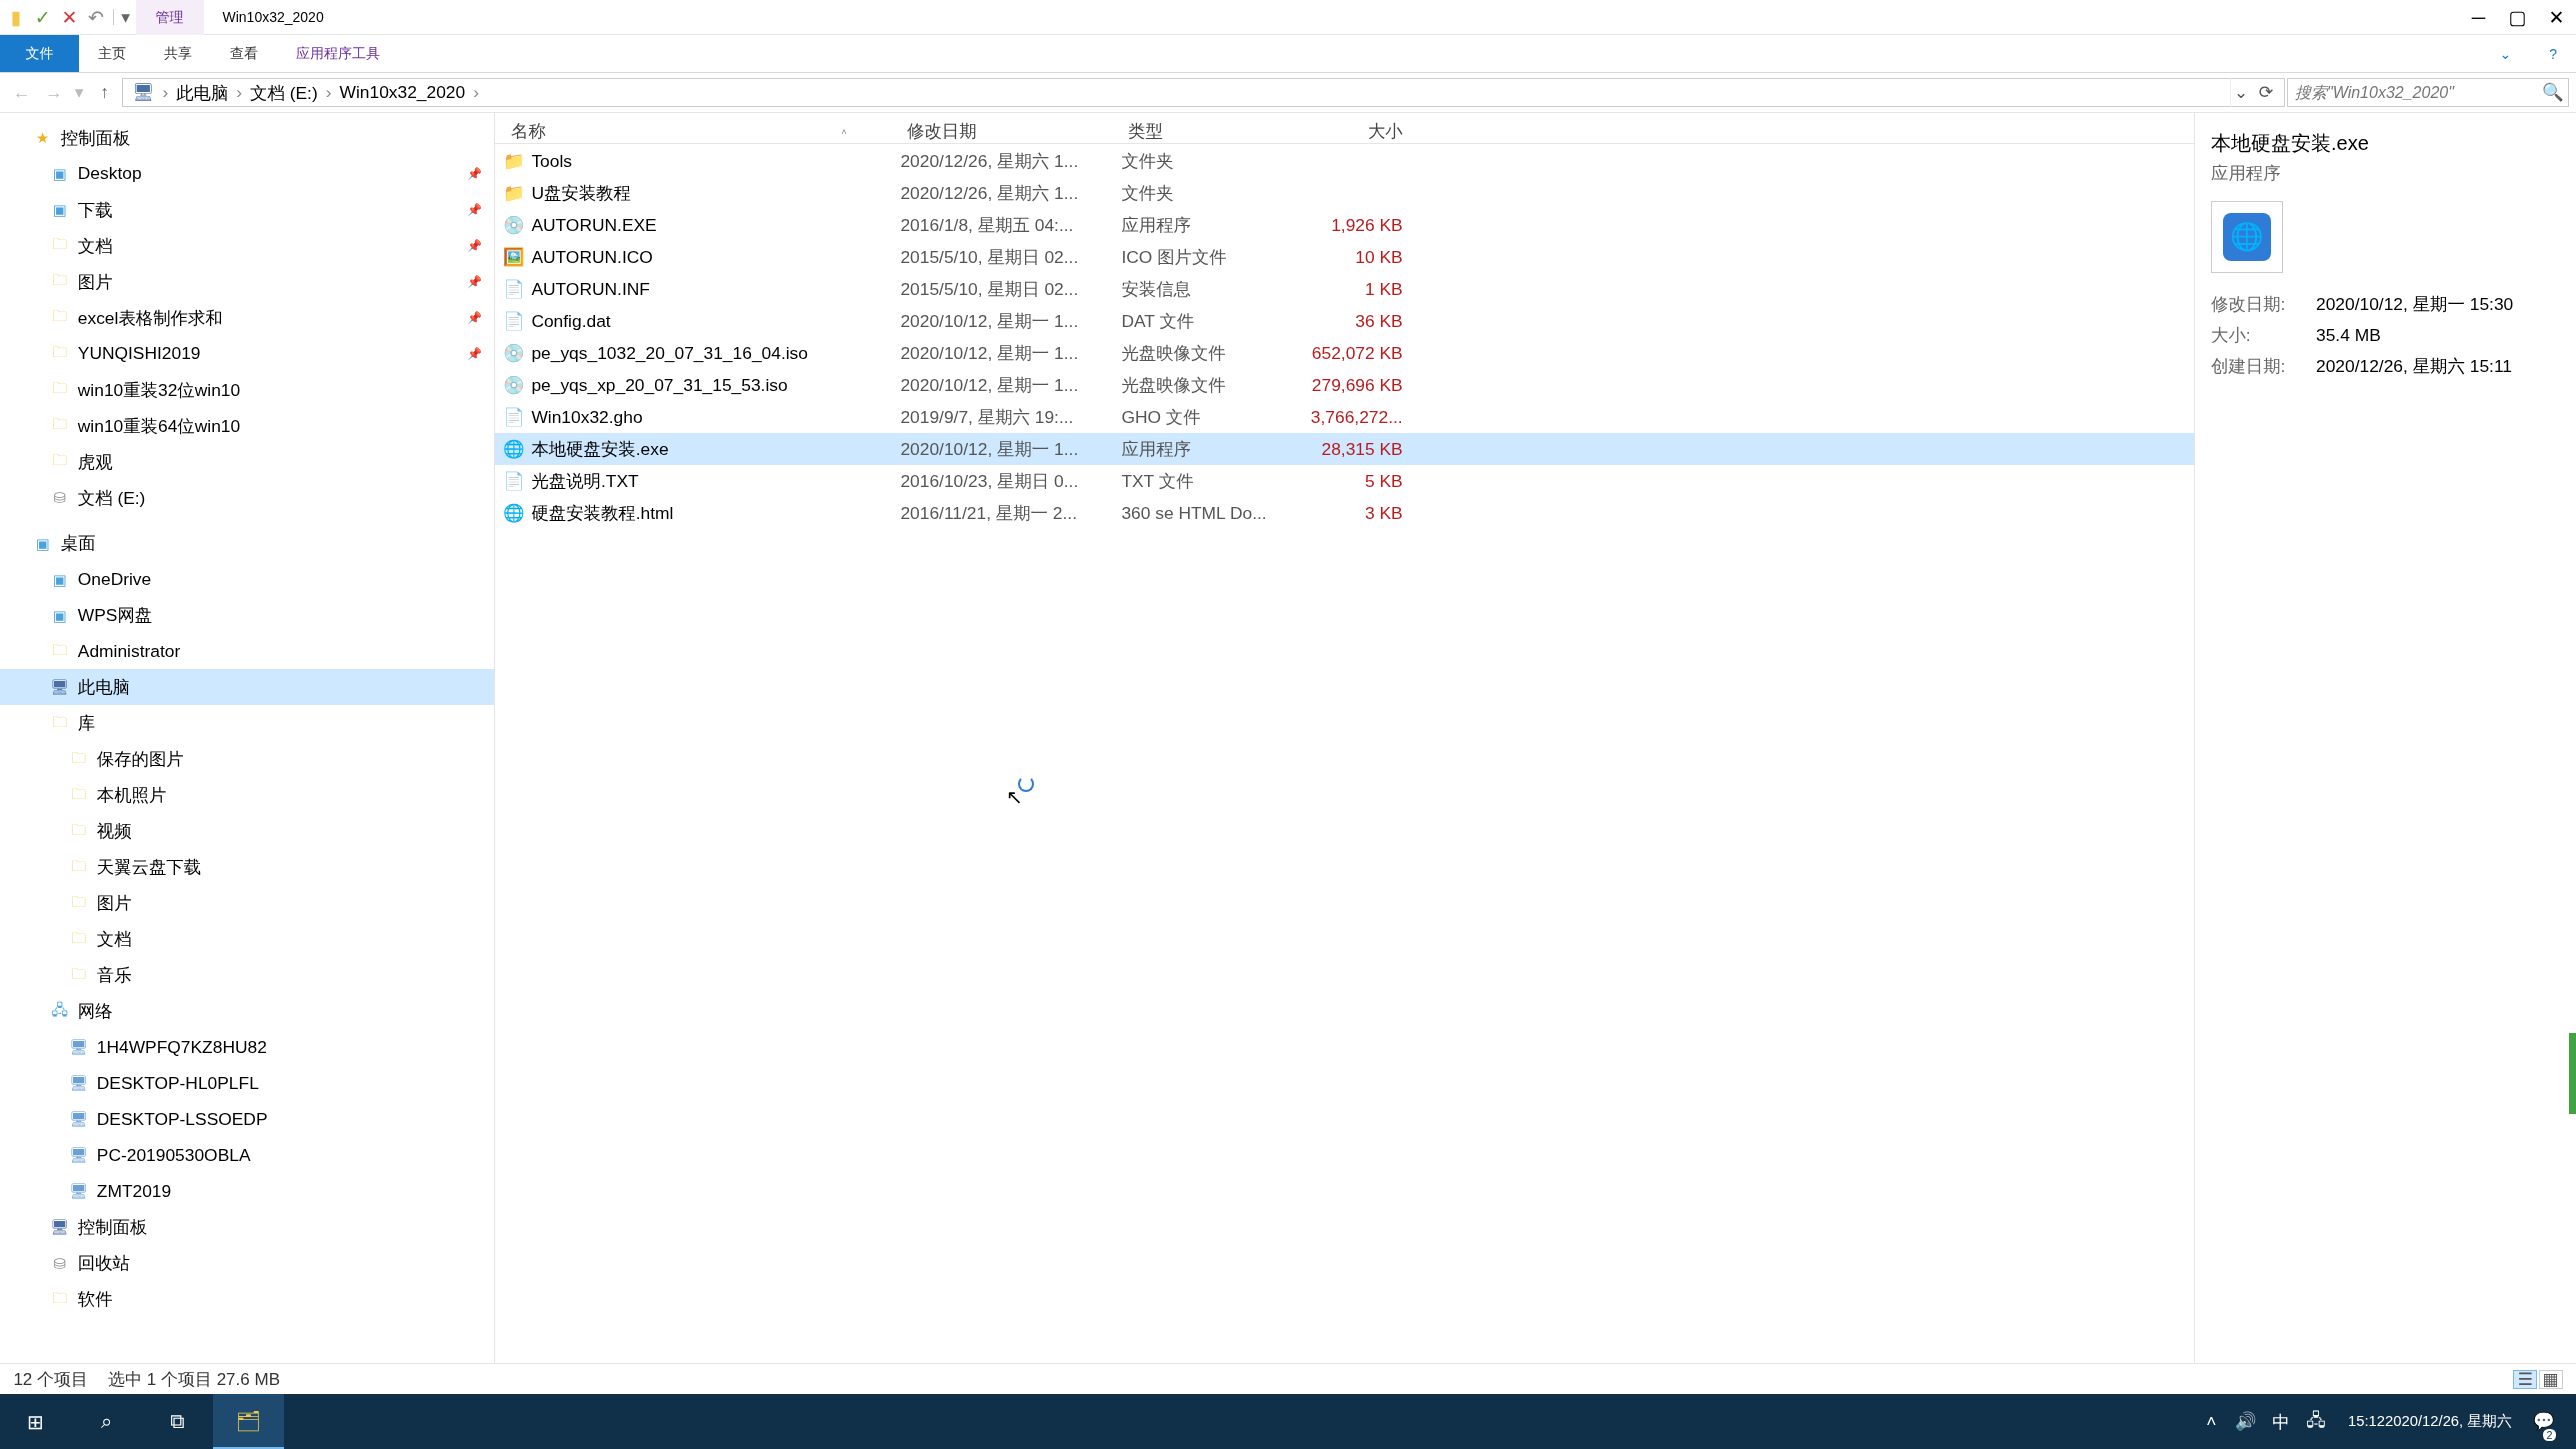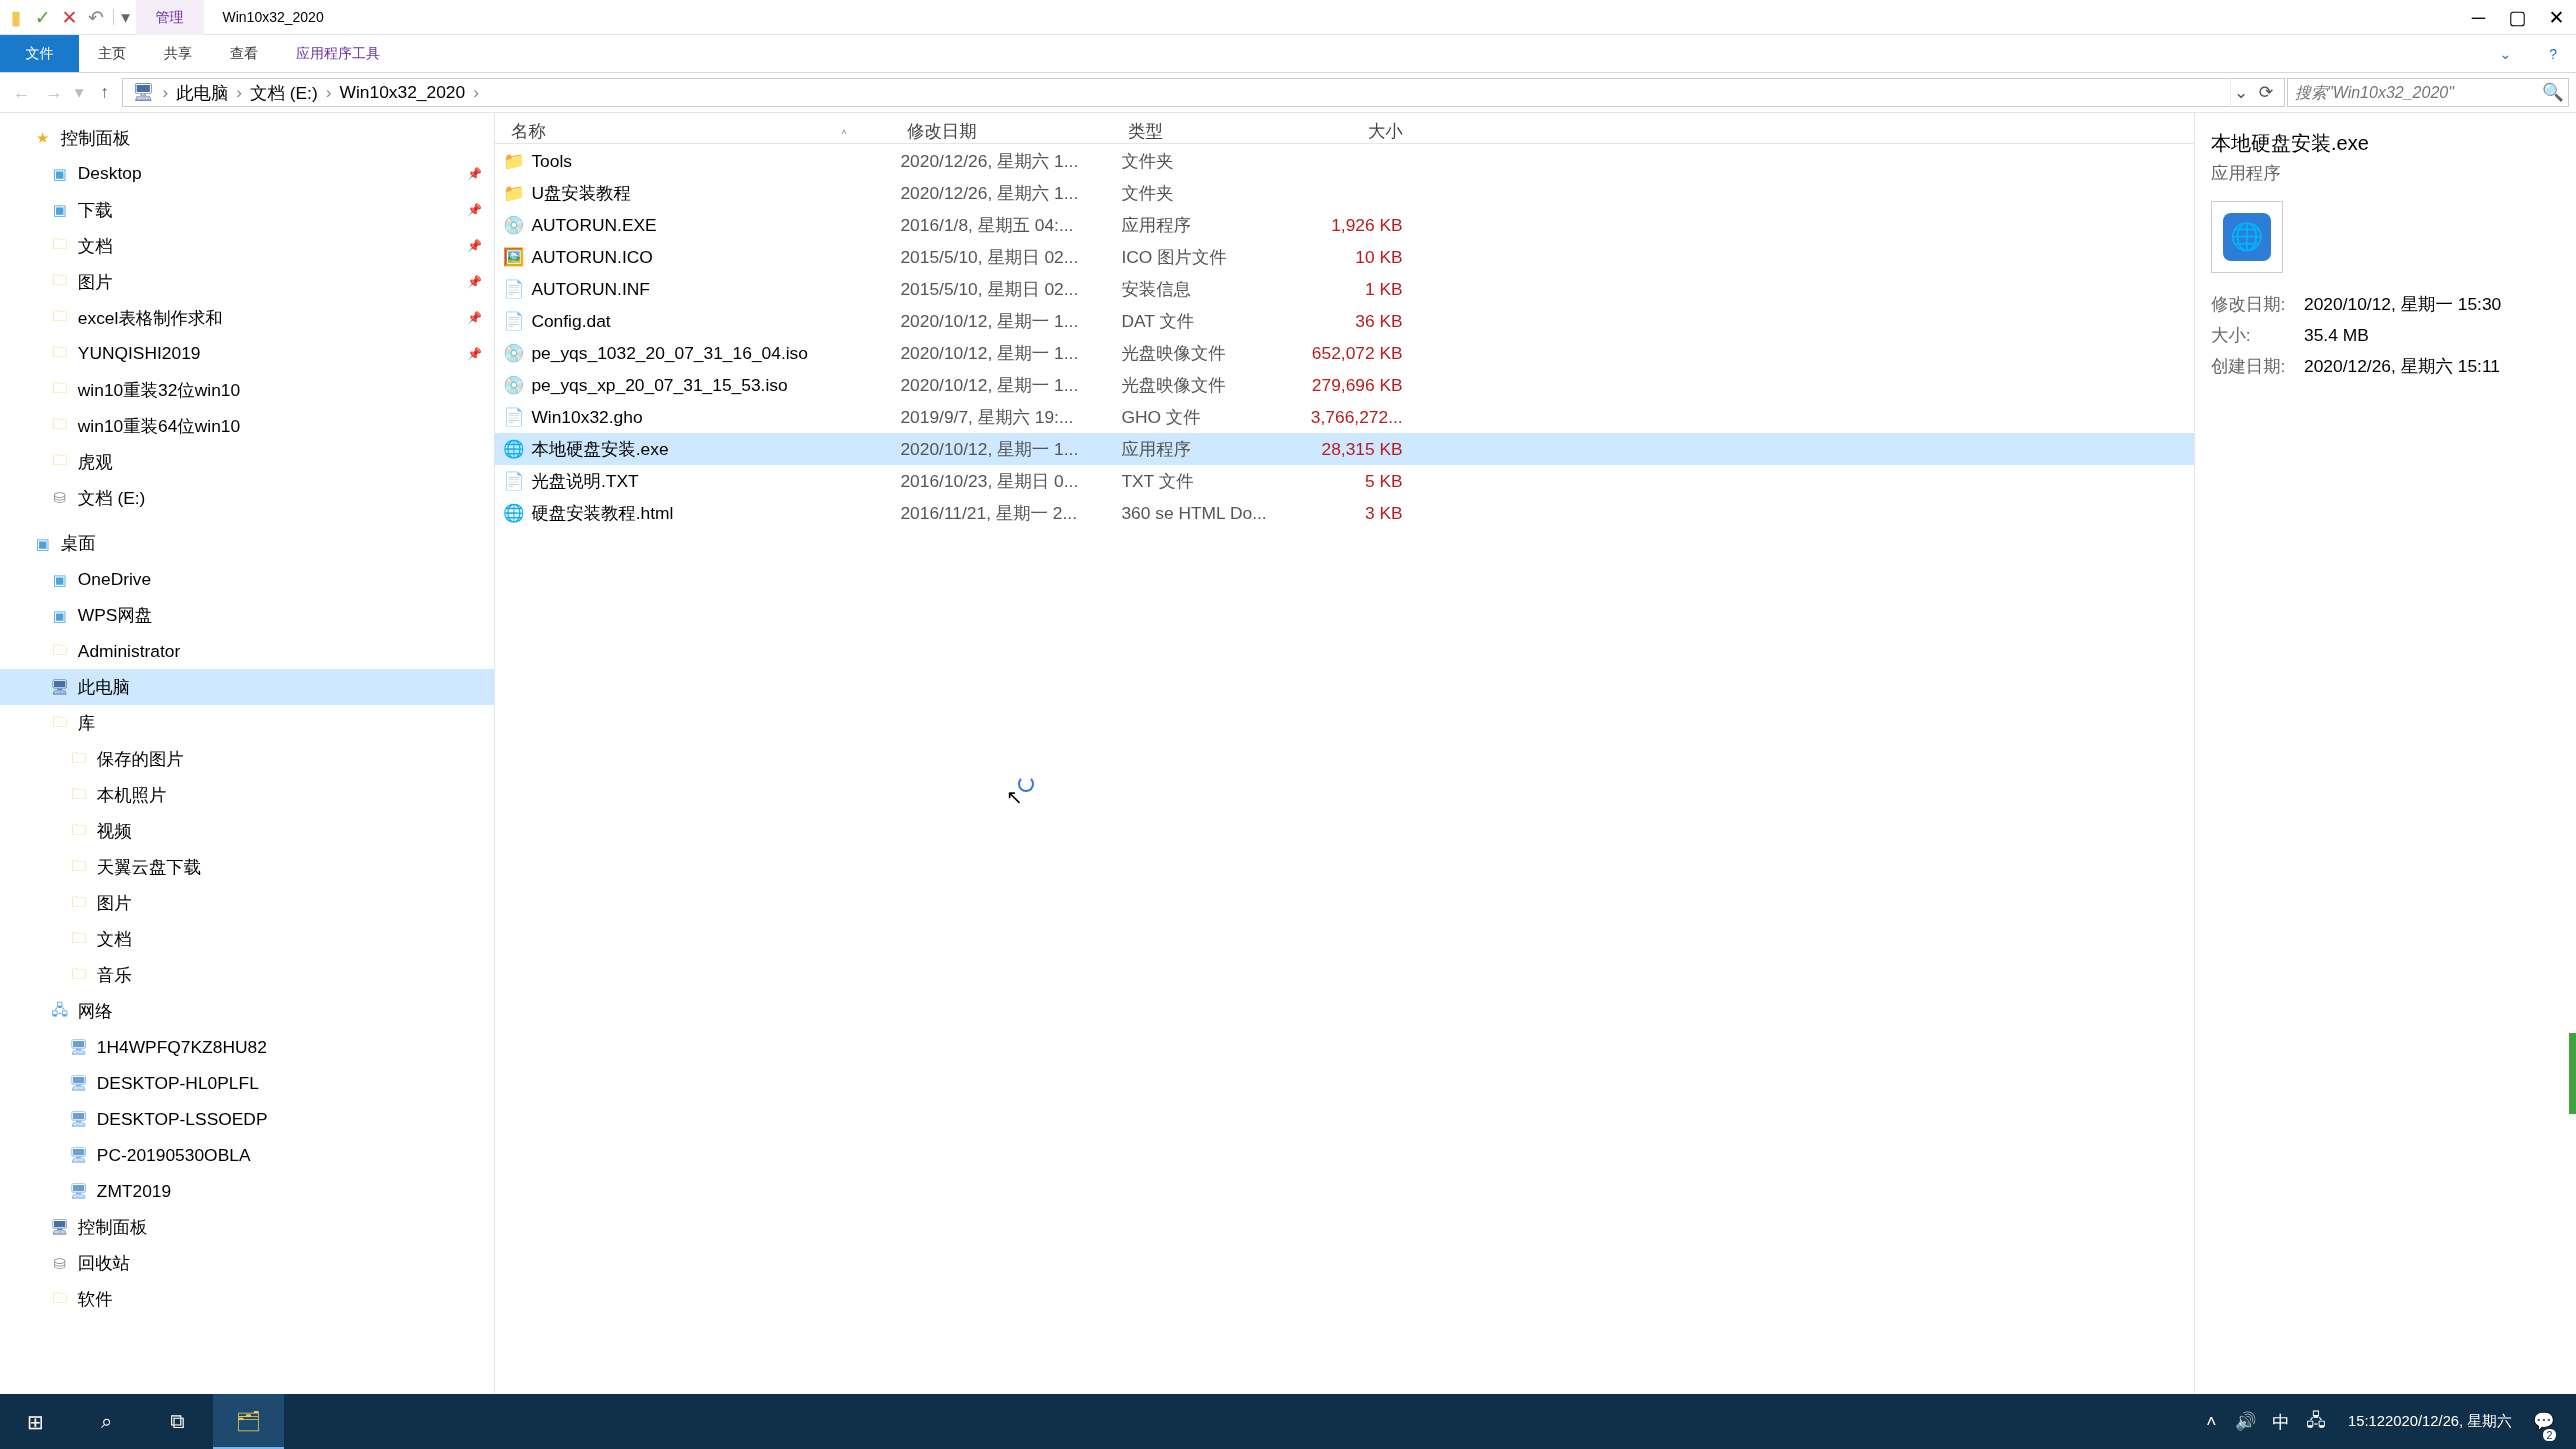--- a/index.html
+++ b/index.html
@@ -70,21 +70,21 @@
 .c-date{width:221px;color:#555}
 .c-type{width:181px;color:#555}
 .c-size{width:107px;text-align:right;color:#b91c1c;padding-right:6.7px}
 .file-ic{width:19px;height:19px;display:inline-flex;align-items:center;justify-content:center;font-size:16px}
 
 .preview{width:382px;border-left:0.7px solid #e5e5e5;padding:17.4px 16px;overflow:hidden}
 .pv-title{font-size:20px;color:#000;margin-bottom:4px}
 .pv-sub{color:#666;margin-bottom:16px}
 .pv-thumb{width:72px;height:72px;border:0.7px solid #ccc;display:flex;align-items:center;justify-content:center;margin-bottom:19px}
 .pv-thumb-inner{width:48px;height:48px;background:#2e7cd6;border-radius:8px;display:flex;align-items:center;justify-content:center;color:#fff;font-size:27px}
-.pv-row{display:flex;gap:12px;margin-bottom:6.7px;align-items:baseline}
+.pv-row{display:flex;gap:24px;margin-bottom:6.7px;align-items:baseline}
 .pv-k{width:81px;color:#666;text-align:left}
 .pv-v{color:#000}
 
 .status{height:31px;border-top:0.7px solid #e5e5e5;display:flex;align-items:center;padding:0 13.4px;gap:20px;color:#333;background:#fff}
 .status-right{margin-left:auto;display:flex;gap:1.3px}
 .view-btn{width:24px;height:19px;border:0.7px solid #ccc;display:flex;align-items:center;justify-content:center;color:#555}
 .view-btn.act{background:#cde8ff;border-color:#7ab8e6}
 
 
 .taskbar{position:absolute;left:0;bottom:0;width:2576px;height:55px;background:#10304a;display:flex;align-items:stretch;color:#fff}
@@ -457,20 +457,28 @@
           </div>
           <div class="pv-row">
             <span class="pv-k">创建日期:</span>
             <span class="pv-v">2020/12/26, 星期六 15:11</span>
           </div>
         </div>
     </div>
 
   </div>
 
+  <div class="status">
+    <span>12 个项目</span>
+    <span>选中 1 个项目  27.6 MB</span>
+    <div class="status-right">
+      <div class="view-btn act">☰</div>
+      <div class="view-btn">▦</div>
+    </div>
+  </div>
 </div>
 
 <div class="edge-strip"></div>
 
 <div class="taskbar">
   <div class="tb-btn">⊞</div>
   <div class="tb-btn">⌕</div>
   <div class="tb-btn">⧉</div>
   <div class="tb-btn act" style="color:#f2c94c">🗂</div>
   <div class="tb-spacer"></div>

